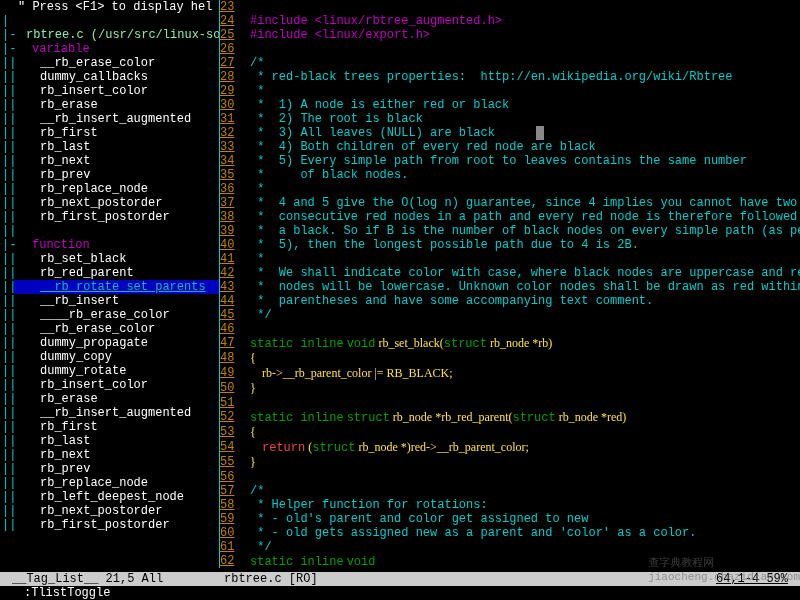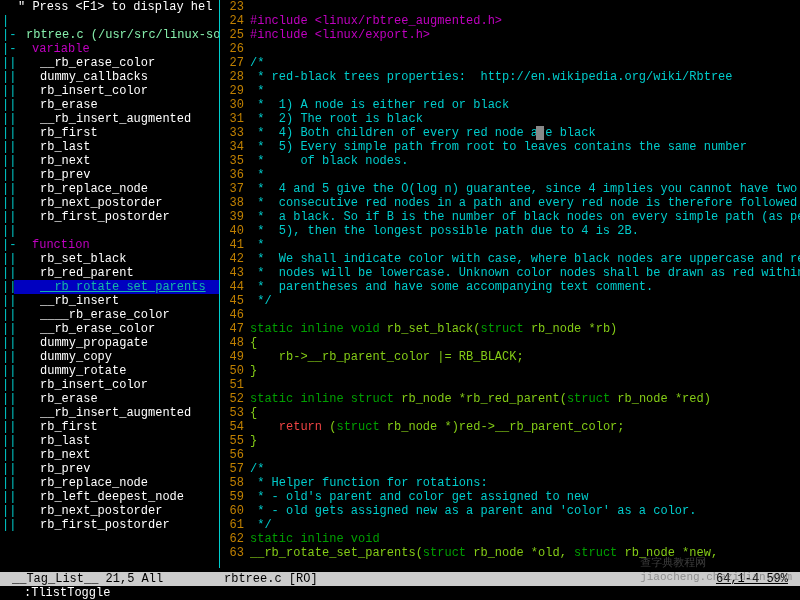--- a/index.html
+++ b/index.html
@@ -30,28 +30,28 @@
 .tag-line { display:flex; }
 .tag-line .bar { color:#00cccc; width:14px; text-align:left; padding-left:2px;}
 .tag-line .txt { flex:1; white-space:nowrap; overflow:hidden; }
 
 .code {
   flex:1;
   position:relative;
   overflow:hidden;
 }
 .code-line { display:flex; white-space:pre; }
-.lnum { color:#c08000; width:30px; text-align:right; padding-right:6px; }
+.lnum { color:#c08000; width:30px; padding-right:6px;text-decoration:underline; }
 .ltxt { flex:1; overflow:hidden; }
 
 .c-green { color:#00a000; }
 .c-yellow{ color:#ef4444; }
 .c-magenta{color:#c000c0;}
 .c-comment{color:#00cccc;}
-.c-white { color:#84cc16; }
+.c-white { color:#fde047;font-family:Liberation Serif, serif; }
 
 .cursor-block{
   position:absolute;
   background:#888;
   width:8px; height:14px;
 }
 
 .status {
   position:absolute; left:0; bottom:14px;
   width:100%; height:14px;
@@ -60,21 +60,21 @@
 }
 .status .s1{ padding-left:12px; width:220px;}
 .status .s2{ flex:1; padding-left:4px;}
 .status .s3{ padding-right:12px;text-decoration:underline;}
 .cmd {
   position:absolute; left:0; bottom:0;
   width:100%; height:14px;
   color:#fff; padding-left:4px;margin-left:20px;
 }
 .watermark{
-  position:absolute; right:8px; bottom:16px;
+  position:absolute; right:0; bottom:16px;
   color:#666; font-size:11px;
   opacity:0.6;
   pointer-events:none;
 }
 </style>
 </head>
 <body>
 
 <div class="main">
   <div class="taglist" id="taglist">
@@ -235,20 +235,21 @@
     <div class="cursor-block" style="top:126px; left:316px;"></div>
   <div class="code-line"><span class="lnum">23</span><span class="ltxt">&nbsp;</span></div>
       <div class="code-line"><span class="lnum">24</span><span class="ltxt"><span class="c-magenta">#include </span><span class="c-magenta">&lt;linux/rbtree_augmented.h&gt;</span></span></div>
       <div class="code-line"><span class="lnum">25</span><span class="ltxt"><span class="c-magenta">#include </span><span class="c-magenta">&lt;linux/export.h&gt;</span></span></div>
       <div class="code-line"><span class="lnum">26</span><span class="ltxt">&nbsp;</span></div>
       <div class="code-line"><span class="lnum">27</span><span class="ltxt"><span class="c-comment">/*</span></span></div>
       <div class="code-line"><span class="lnum">28</span><span class="ltxt"><span class="c-comment"> * red-black trees properties:  http://en.wikipedia.org/wiki/Rbtree</span></span></div>
       <div class="code-line"><span class="lnum">29</span><span class="ltxt"><span class="c-comment"> *</span></span></div>
       <div class="code-line"><span class="lnum">30</span><span class="ltxt"><span class="c-comment"> *  1) A node is either red or black</span></span></div>
       <div class="code-line"><span class="lnum">31</span><span class="ltxt"><span class="c-comment"> *  2) The root is black</span></span></div>
+      <div class="code-line"><span class="lnum">32</span><span class="ltxt"><span class="c-comment"> *  3) All leaves (NULL) are black</span></span></div>
       <div class="code-line"><span class="lnum">33</span><span class="ltxt"><span class="c-comment"> *  4) Both children of every red node are black</span></span></div>
       <div class="code-line"><span class="lnum">34</span><span class="ltxt"><span class="c-comment"> *  5) Every simple path from root to leaves contains the same number</span></span></div>
       <div class="code-line"><span class="lnum">35</span><span class="ltxt"><span class="c-comment"> *     of black nodes.</span></span></div>
       <div class="code-line"><span class="lnum">36</span><span class="ltxt"><span class="c-comment"> *</span></span></div>
       <div class="code-line"><span class="lnum">37</span><span class="ltxt"><span class="c-comment"> *  4 and 5 give the O(log n) guarantee, since 4 implies you cannot have two</span></span></div>
       <div class="code-line"><span class="lnum">38</span><span class="ltxt"><span class="c-comment"> *  consecutive red nodes in a path and every red node is therefore followed by</span></span></div>
       <div class="code-line"><span class="lnum">39</span><span class="ltxt"><span class="c-comment"> *  a black. So if B is the number of black nodes on every simple path (as per</span></span></div>
       <div class="code-line"><span class="lnum">40</span><span class="ltxt"><span class="c-comment"> *  5), then the longest possible path due to 4 is 2B.</span></span></div>
       <div class="code-line"><span class="lnum">41</span><span class="ltxt"><span class="c-comment"> *</span></span></div>
       <div class="code-line"><span class="lnum">42</span><span class="ltxt"><span class="c-comment"> *  We shall indicate color with case, where black nodes are uppercase and red</span></span></div>

